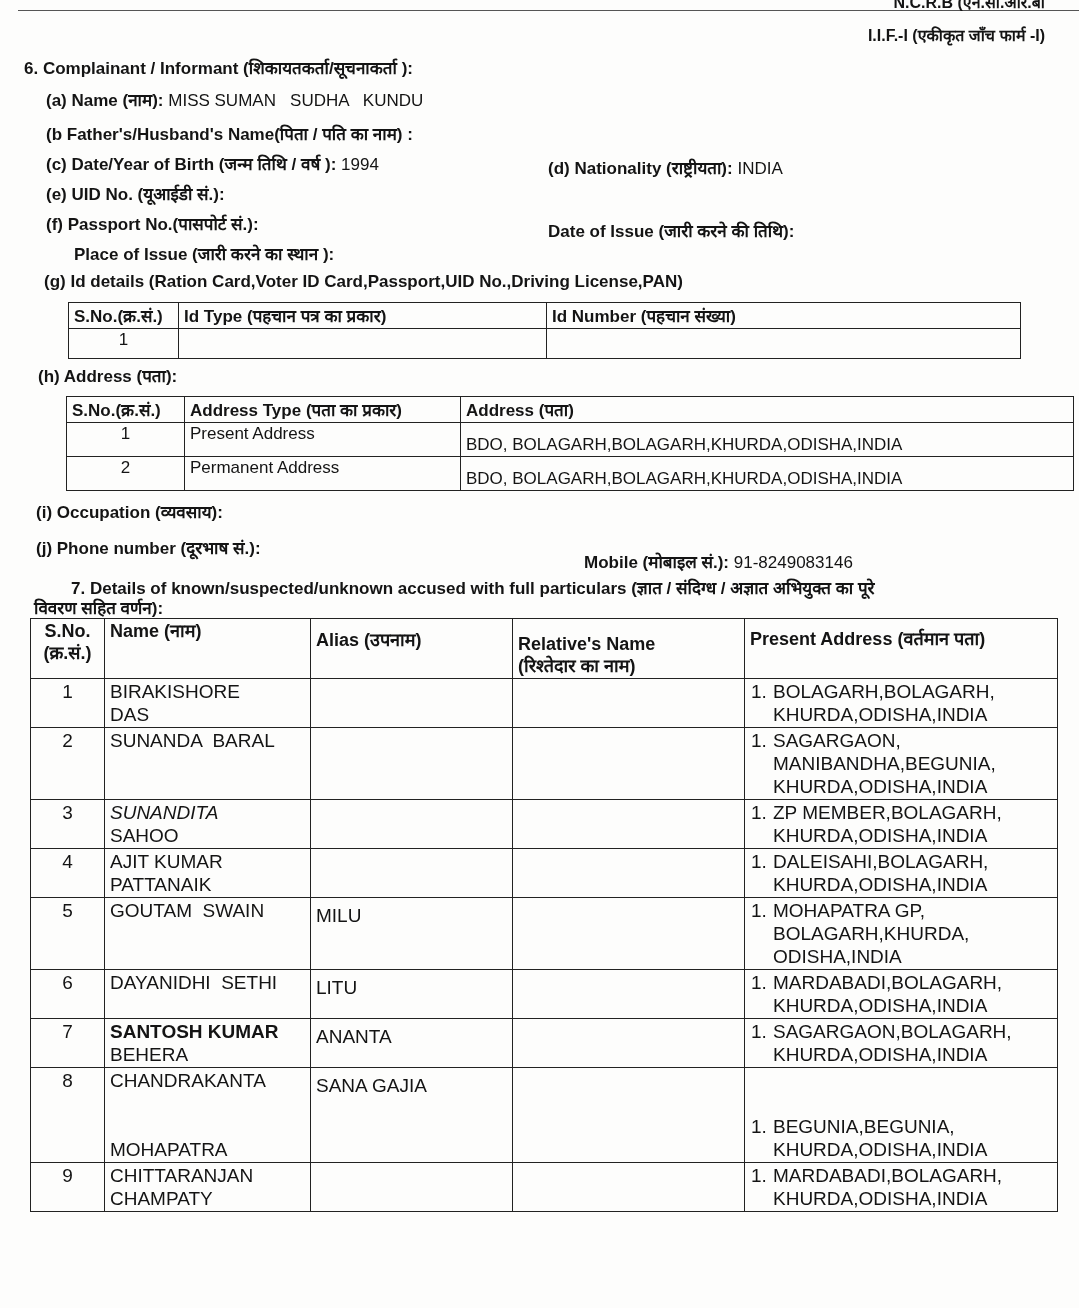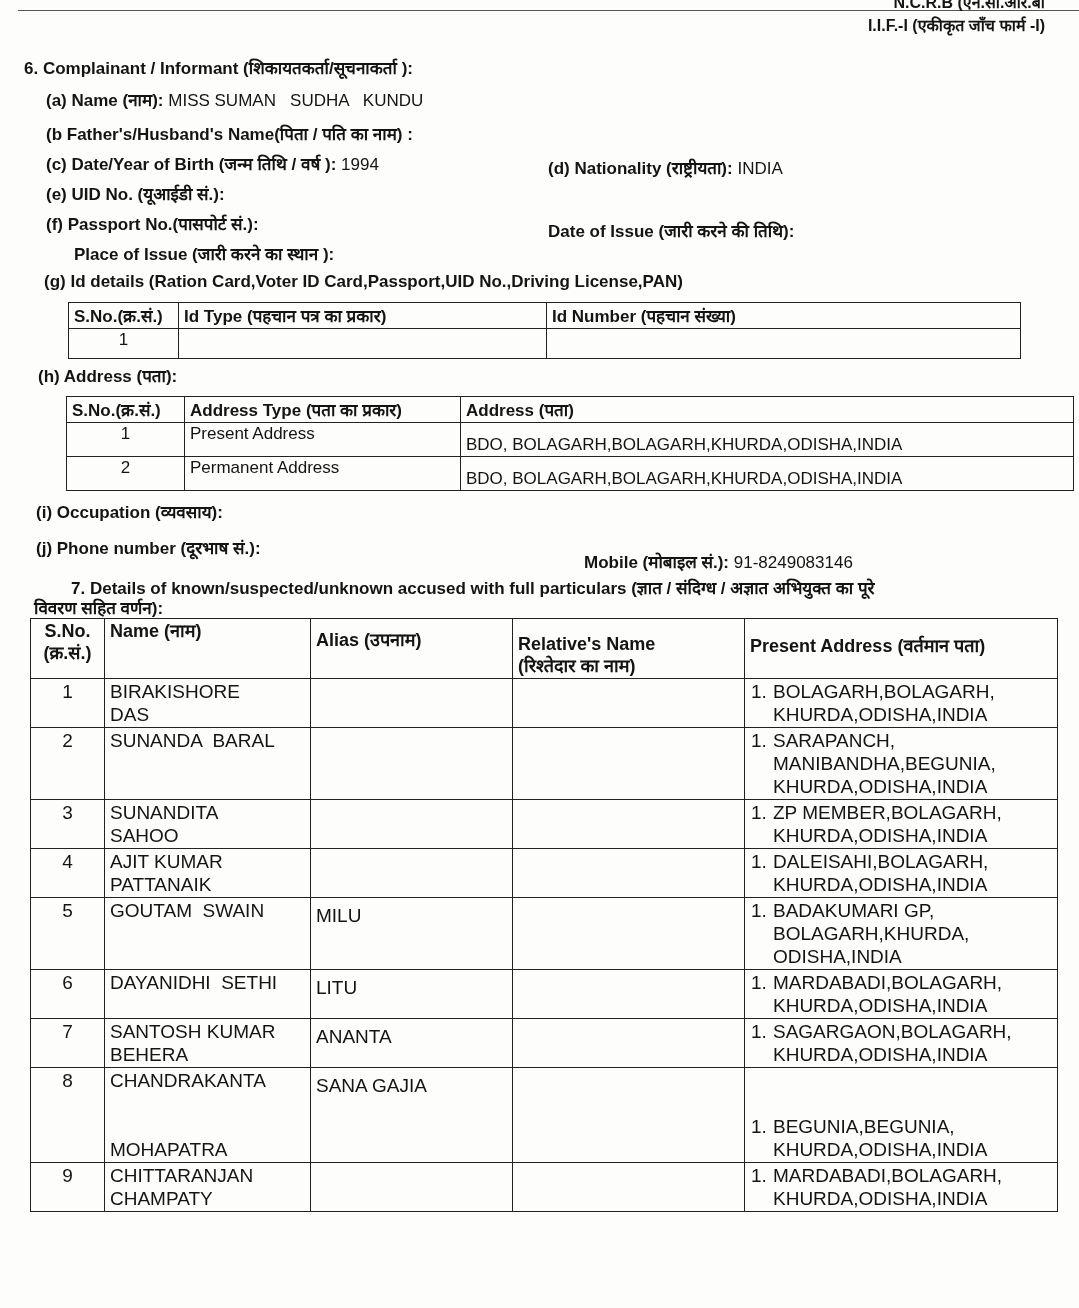--- a/index.html
+++ b/index.html
@@ -6,21 +6,21 @@
   html, body { margin: 0; padding: 0; }
   body {
     width: 1079px; height: 1308px; overflow: hidden;
     background: #fdfdfc; color: #141414;
     font-family: "Liberation Sans", "DejaVu Sans", sans-serif;
     position: relative;
   }
   .top-rule { position: absolute; left: 18px; right: 0; top: 10px; height: 0; border-top: 1.5px solid #555; }
   .hdr { position: absolute; right: 34px; font-weight: bold; font-size: 16px; }
   .hdr.ncrb { top: -9px; }
-  .hdr.iif { top: 14px; }
+  .hdr.iif { top: 24px; }
   .line { position: absolute; font-size: 17px; white-space: nowrap; }
   .b { font-weight: bold; }
   .val { font-weight: normal; }
   table { position: absolute; border-collapse: collapse; }
   td, th { border: 1.5px solid #222; font-size: 17px; vertical-align: top; padding: 1px 5px; text-align: left; }
   th { font-weight: bold; }
   .c { text-align: center; }
   .narrow th, .narrow td { font-family: "Liberation Sans Narrow", "Liberation Sans", sans-serif; }
   .addr { padding-left: 6px; }
   .addr .num { display: inline-block; width: 22px; }
@@ -112,47 +112,47 @@
       <th class="c" style="width:74px;">
         <div>S.No.</div>
         <div>(क्र.सं.)</div>
       </th>
       <th style="width:206px;">Name (नाम)</th>
       <th style="width:202px;padding-top:10px;">Alias (उपनाम)</th>
       <th style="width:232px;padding-top:14px;">
         <div>Relative's Name</div>
         <div>(रिश्तेदार का नाम)</div>
       </th>
-      <th style="padding-top:16px;">Present Address (वर्तमान पता)</th>
+      <th style="padding-top:9px;">Present Address (वर्तमान पता)</th>
     </tr>
   </thead>
   <tbody id="accused-body">
       <tr>
         <td class="c">1</td>
         <td>
           <div style="white-space: pre;">BIRAKISHORE</div>
           <div style="white-space: pre;">DAS</div>
         </td>
         <td style="padding-top: 6px;"></td>
         <td></td>
         <td class="addr" style="vertical-align: bottom;"><span class="num">1.</span><span class="lines"><div>BOLAGARH,BOLAGARH,</div><div>KHURDA,ODISHA,INDIA</div></span></td>
       </tr>
       <tr>
         <td class="c">2</td>
         <td>
           <div style="white-space: pre;">SUNANDA  BARAL</div>
         </td>
         <td style="padding-top: 6px;"></td>
         <td></td>
-        <td class="addr" style="vertical-align: bottom;"><span class="num">1.</span><span class="lines"><div>SARAPANCH,</div><div>MANIBANDHA,BEGUNIA,</div><div>KHURDA,ODISHA,INDIA</div></span></td>
+        <td class="addr" style="vertical-align: bottom;"><span class="num">1.</span><span class="lines"><div>SAGARGAON,</div><div>MANIBANDHA,BEGUNIA,</div><div>KHURDA,ODISHA,INDIA</div></span></td>
       </tr>
       <tr>
         <td class="c">3</td>
         <td>
-          <div style="white-space: pre;">SUNANDITA</div>
+          <div style="white-space: pre; font-style: italic;">SUNANDITA</div>
           <div style="white-space: pre;">SAHOO</div>
         </td>
         <td style="padding-top: 6px;"></td>
         <td></td>
         <td class="addr" style="vertical-align: bottom;"><span class="num">1.</span><span class="lines"><div>ZP MEMBER,BOLAGARH,</div><div>KHURDA,ODISHA,INDIA</div></span></td>
       </tr>
       <tr>
         <td class="c">4</td>
         <td>
           <div style="white-space: pre;">AJIT KUMAR</div>
@@ -162,35 +162,35 @@
         <td></td>
         <td class="addr" style="vertical-align: bottom;"><span class="num">1.</span><span class="lines"><div>DALEISAHI,BOLAGARH,</div><div>KHURDA,ODISHA,INDIA</div></span></td>
       </tr>
       <tr>
         <td class="c">5</td>
         <td>
           <div style="white-space: pre;">GOUTAM  SWAIN</div>
         </td>
         <td style="padding-top: 6px;">MILU</td>
         <td></td>
-        <td class="addr" style="vertical-align: bottom;"><span class="num">1.</span><span class="lines"><div>BADAKUMARI GP,</div><div>BOLAGARH,KHURDA,</div><div>ODISHA,INDIA</div></span></td>
+        <td class="addr" style="vertical-align: bottom;"><span class="num">1.</span><span class="lines"><div>MOHAPATRA GP,</div><div>BOLAGARH,KHURDA,</div><div>ODISHA,INDIA</div></span></td>
       </tr>
       <tr>
         <td class="c">6</td>
         <td>
           <div style="white-space: pre;">DAYANIDHI  SETHI</div>
         </td>
         <td style="padding-top: 6px;">LITU</td>
         <td></td>
         <td class="addr" style="vertical-align: bottom;"><span class="num">1.</span><span class="lines"><div>MARDABADI,BOLAGARH,</div><div>KHURDA,ODISHA,INDIA</div></span></td>
       </tr>
       <tr>
         <td class="c">7</td>
         <td>
-          <div style="white-space: pre;">SANTOSH KUMAR</div>
+          <div style="white-space: pre; font-weight: bold;">SANTOSH KUMAR</div>
           <div style="white-space: pre;">BEHERA</div>
         </td>
         <td style="padding-top: 6px;">ANANTA</td>
         <td></td>
         <td class="addr" style="vertical-align: bottom;"><span class="num">1.</span><span class="lines"><div>SAGARGAON,BOLAGARH,</div><div>KHURDA,ODISHA,INDIA</div></span></td>
       </tr>
       <tr>
         <td class="c">8</td>
         <td>
           <div style="white-space: pre;">CHANDRAKANTA</div>

